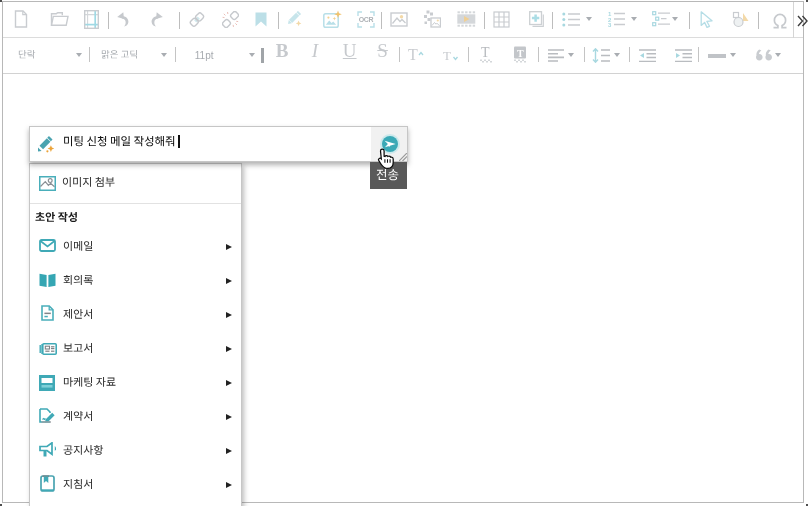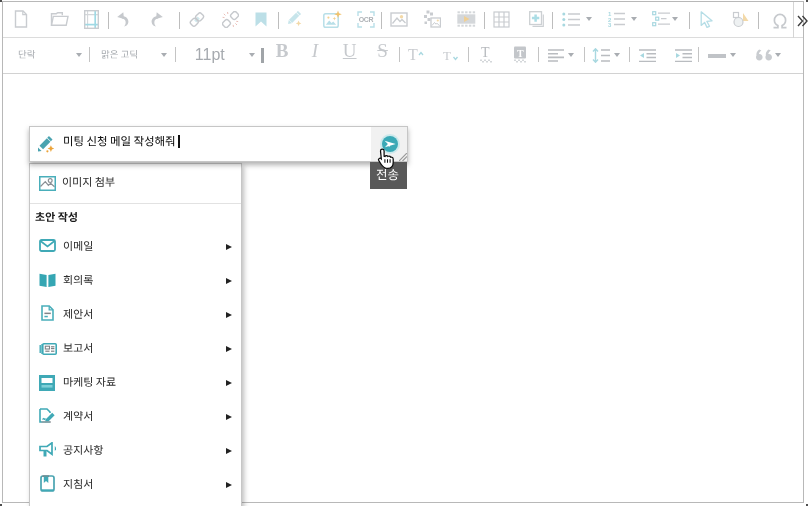--- a/index.html
+++ b/index.html
@@ -3,21 +3,21 @@
 <meta charset="utf-8">
 <style>
 html,body{margin:0;padding:0;}
 body{width:808px;height:506px;background:#fff;font-family:"Liberation Sans",sans-serif;position:relative;overflow:hidden;}
 .frame{position:absolute;left:2px;top:1px;width:800px;height:499.5px;border:1.5px solid #b8b8b8;background:#fff;}
 .row1{position:absolute;left:0;top:0;width:100%;height:34.8px;border-bottom:1px solid #dcdcdc;background:#fff;}
 .row2{position:absolute;left:0;top:35.8px;width:100%;height:35.2px;border-bottom:1px solid #d2d2d2;background:#fff;}
 .sep1{position:absolute;top:10px;width:1px;height:17px;background:#bdbdbd;}
 .sep2{position:absolute;top:9px;width:1px;height:15px;background:#c4c4c4;}
 .icon{position:absolute;}
-.lbl{position:absolute;font-size:16px;color:#a6aaaf;top:50%;transform:translateY(-50%);white-space:nowrap;}
+.lbl{position:absolute;font-size:10px;color:#a6aaaf;top:50%;transform:translateY(-50%);white-space:nowrap;}
 .dar{position:absolute;width:0;height:0;border-left:3.5px solid transparent;border-right:3.5px solid transparent;border-top:4.5px solid #a9adb2;top:15px;}
 .serifbtn{position:absolute;font-family:"Liberation Serif",serif;font-size:19px;color:#c6c9cd;top:2px;}
 
 .corner{position:absolute;width:1.6px;height:1.6px;background:#4e4e4e;z-index:99;}
 
 .inputbar{position:absolute;left:28.5px;top:125.5px;width:377.5px;height:34.5px;background:#fff;border:1px solid #c6c6c6;box-shadow:0 3px 5px rgba(60,60,60,0.4);z-index:10;}
 .sendsq{position:absolute;right:0;top:0;width:36.5px;height:34.5px;background:#f1f1f1;}
 .sendcirc{position:absolute;left:11px;top:9px;width:16px;height:16px;border-radius:50%;background:#3aa9b6;box-shadow:0 0 0 2px rgba(170,225,232,0.5);}
 
 .caret{position:absolute;width:1.5px;height:14px;background:#111;}

